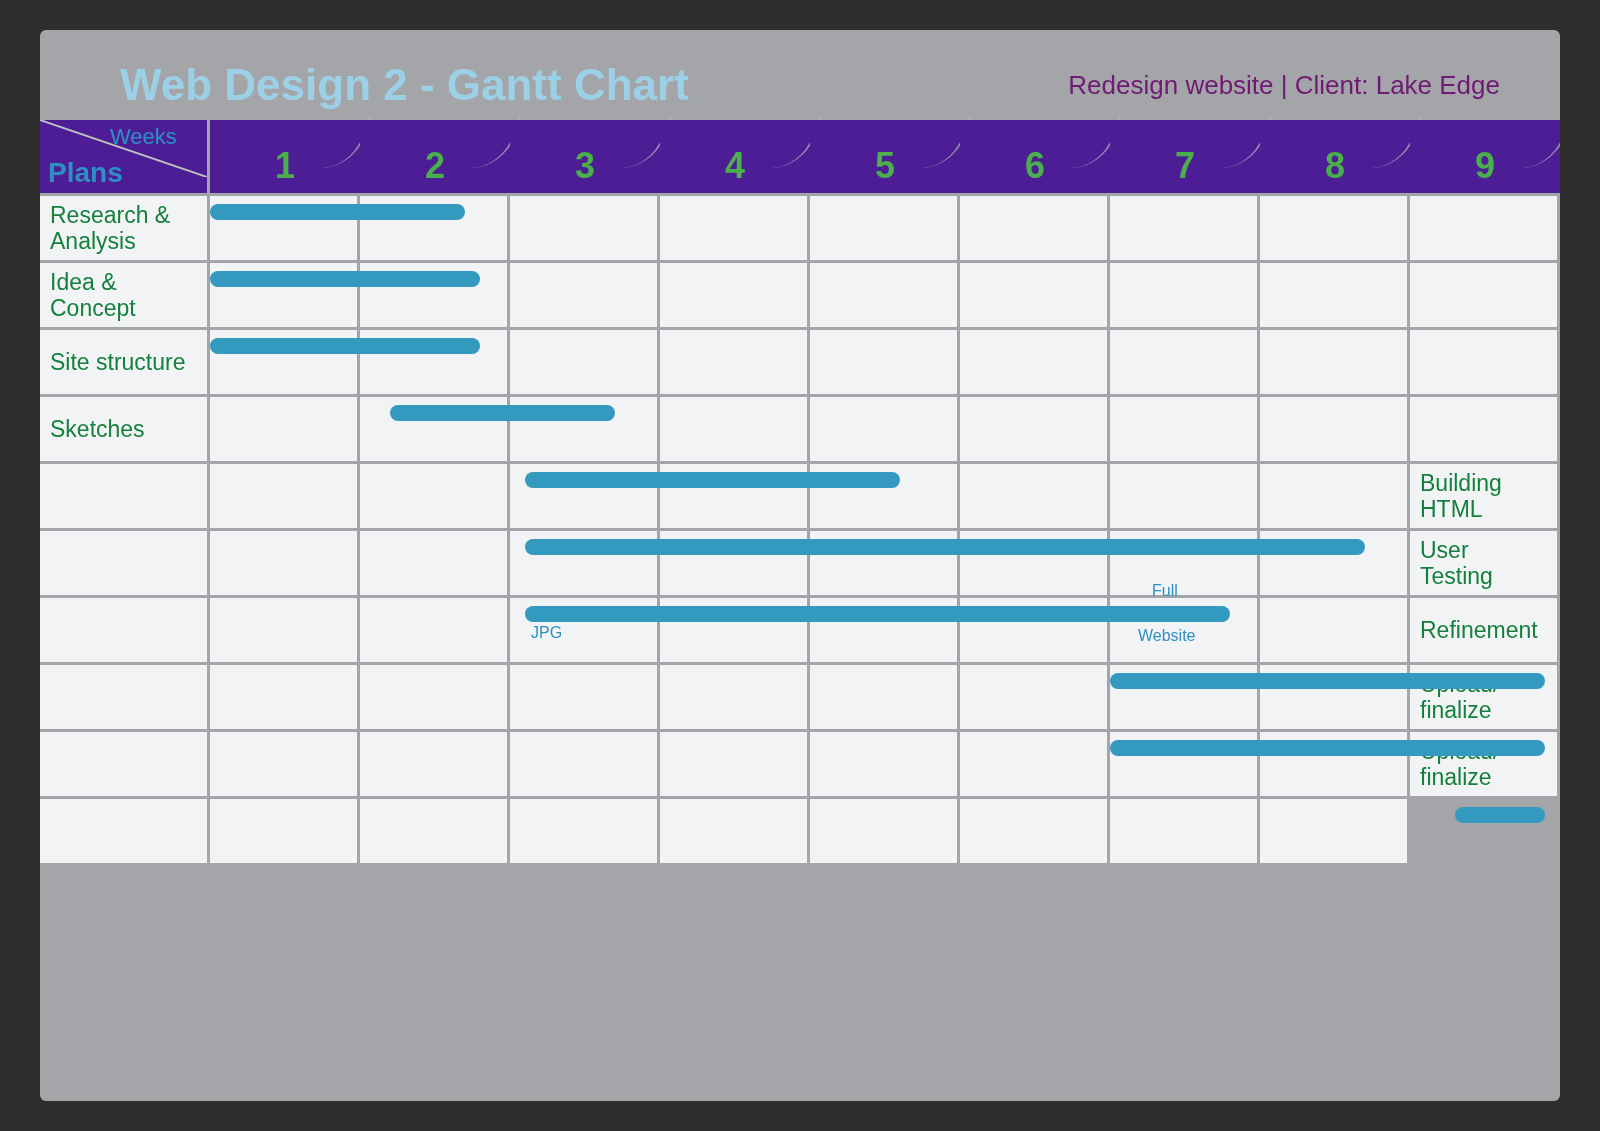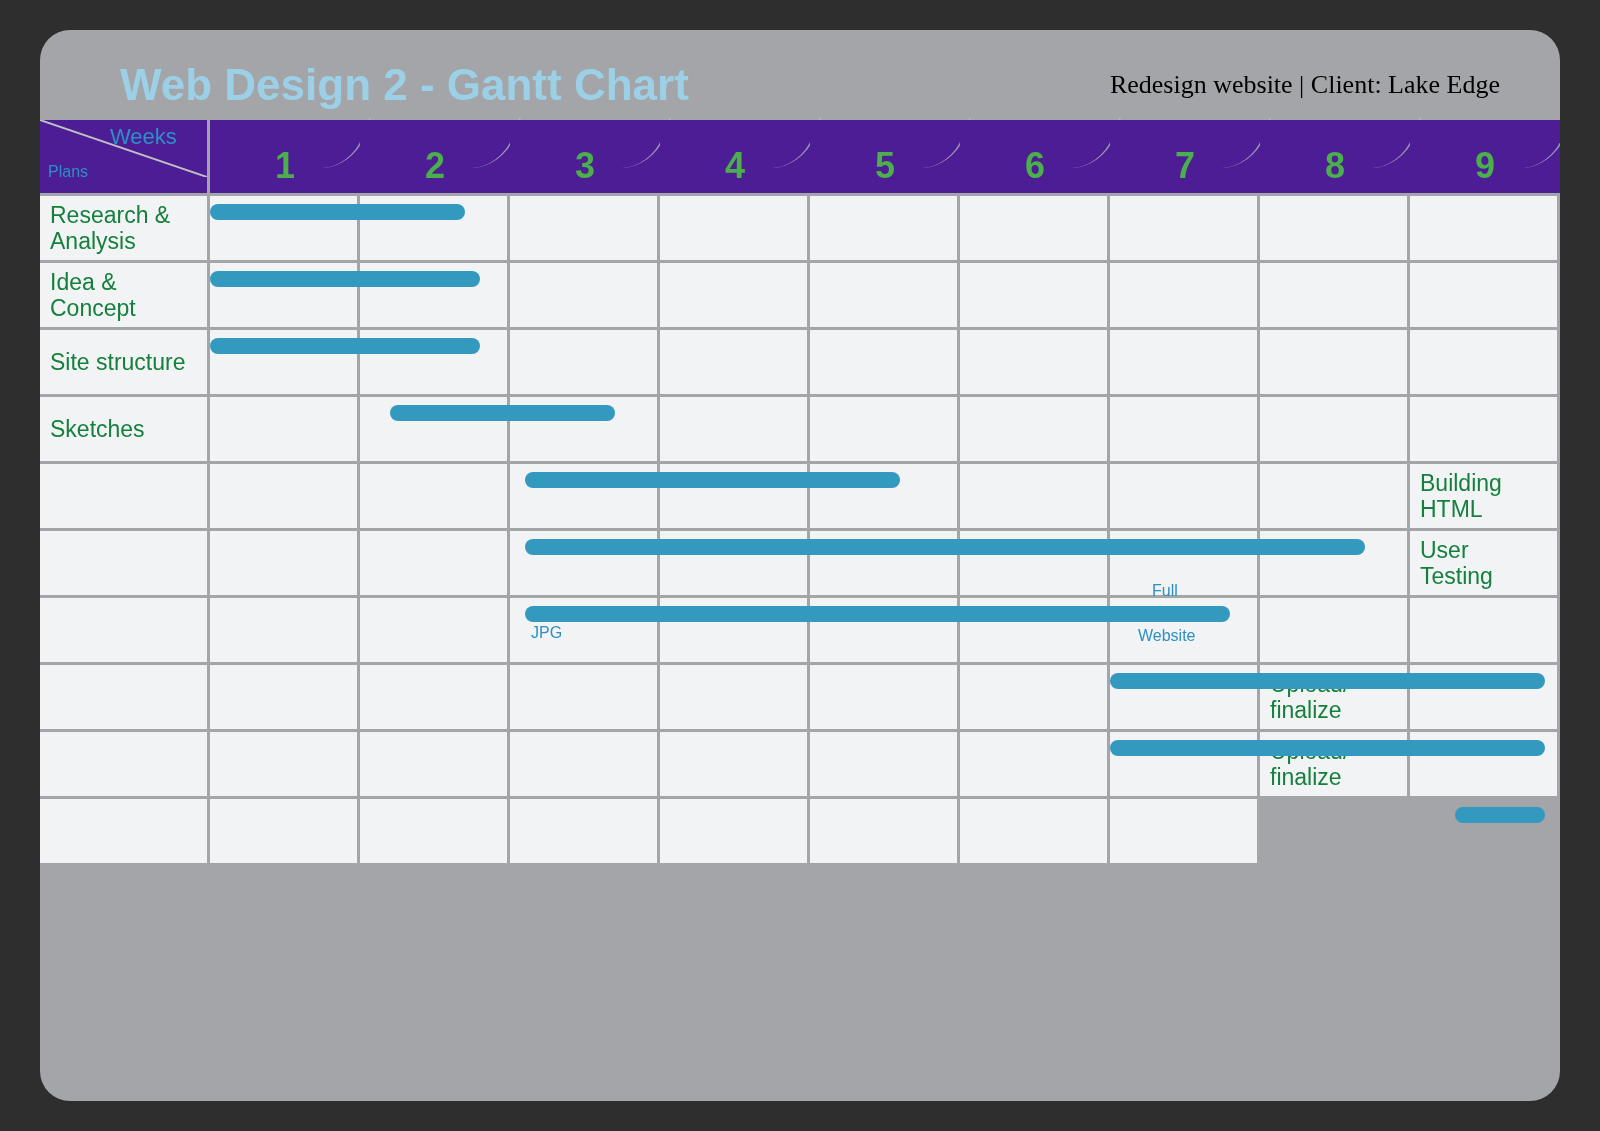--- a/index.html
+++ b/index.html
@@ -1,28 +1,28 @@
 <!DOCTYPE html>
 <html><head>
 <meta charset="utf-8">
 <style>
   html,body{margin:0;padding:0;background:#2e2e2e;font-family:Arial,Helvetica,sans-serif;}
   .page{box-sizing:border-box;width:1600px;height:1131px;padding:30px 40px;}
-  .card{width:100%;height:100%;background:#a3a5a8;border-radius:30px;box-sizing:border-box;position:relative;overflow:hidden;}
+  .card{width:100%;height:100%;background:#a3a5a8;border-radius:6px;box-sizing:border-box;position:relative;overflow:hidden;}
   .header{display:flex;justify-content:space-between;align-items:center;padding:30px 60px 10px 80px;}
   .title{color:#9bd0e6;font-size:44px;font-weight:bold;}
-  .subtitle{color:#000000;font-size:26px;font-family:Liberation Serif, serif;}
+  .subtitle{color:#701a75;font-size:26px;}
   .chart-area{padding:0 0 0 0;position:relative;}
 
   .gantt{display:grid;grid-template-columns:170px repeat(9, 1fr);gap:0;}
   .head-cell{background:#4c1d95;height:76px;box-sizing:border-box;position:relative;}
   .corner{border-right:3px solid #a3a5a8;border-bottom:3px solid #a3a5a8;overflow:hidden;}
   .corner svg{position:absolute;inset:0;}
   .corner .lbl-weeks{position:absolute;top:4px;left:70px;color:#2e8fc5;font-size:22px;font-weight:500;}
-  .corner .lbl-plans{position:absolute;bottom:12px;left:8px;color:#2e8fc5;font-size:16px;font-weight:400;}
+  .corner .lbl-plans{position:absolute;bottom:4px;left:8px;color:#2e8fc5;font-size:28px;font-weight:700;}
   .week-head{border-bottom:3px solid #a3a5a8;display:flex;align-items:flex-end;justify-content:center;color:#4bb04b;font-size:36px;font-weight:bold;position:relative;}
   .week-head:not(:last-child){border-right:0;}
   .week-head::before{content:"";position:absolute;top:-2px;right:-2px;width:50px;height:50px;border-right:2px solid #bfc0c2;border-radius:0 0 60% 0;transform:skewX(-20deg);opacity:.7;}
   .week-head span{padding-bottom:6px;}
 
   .row-label{background:#f2f3f4;border-right:3px solid #a3a5a8;border-bottom:3px solid #a3a5a8;color:#15803d;font-size:23px;font-weight:500;display:flex;align-items:center;padding:0 10px;line-height:1.15;height:67px;box-sizing:border-box;}
   .grid-cell{background:#f2f3f4;border-right:3px solid #a3a5a8;border-bottom:3px solid #a3a5a8;height:67px;box-sizing:border-box;}
 
   
   .bars-layer{position:absolute;top:0;left:0;right:0;bottom:0;pointer-events:none;}
@@ -140,20 +140,21 @@
           <div class="row-label">User Testing</div>
           <div class="grid-cell"></div>
           <div class="grid-cell"></div>
           <div class="grid-cell"></div>
           <div class="grid-cell"></div>
           <div class="grid-cell"></div>
           <div class="grid-cell"></div>
           <div class="grid-cell"></div>
           <div class="grid-cell"></div>
           <div class="grid-cell"></div>
+          <div class="row-label">Refinement</div>
           <div class="grid-cell"></div>
           <div class="grid-cell"></div>
           <div class="grid-cell"></div>
           <div class="grid-cell"></div>
           <div class="grid-cell"></div>
           <div class="grid-cell"></div>
           <div class="grid-cell"></div>
           <div class="grid-cell"></div>
           <div class="grid-cell"></div>
           <div class="row-label">Upload/ finalize</div>

